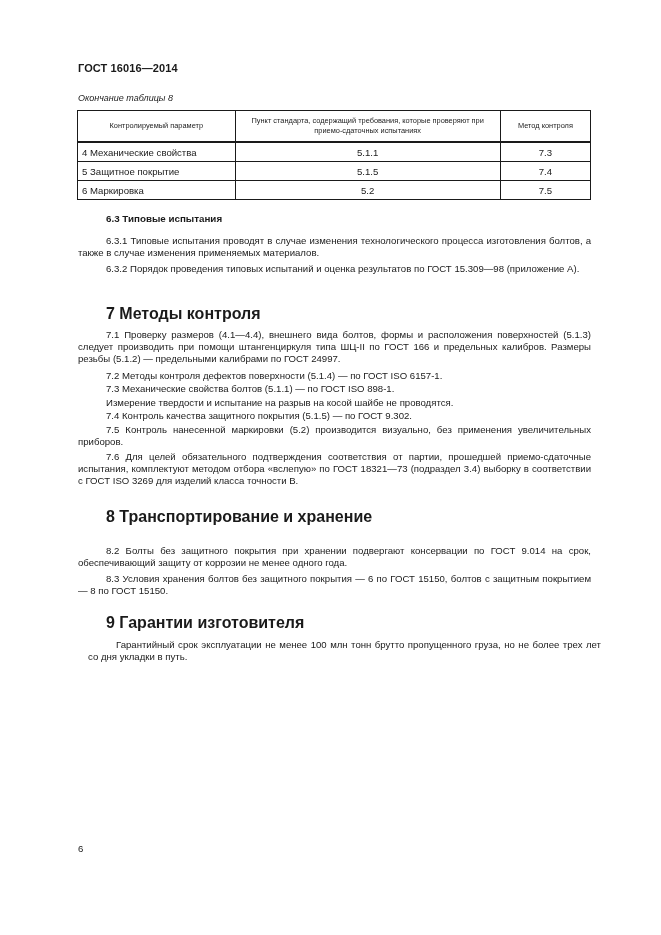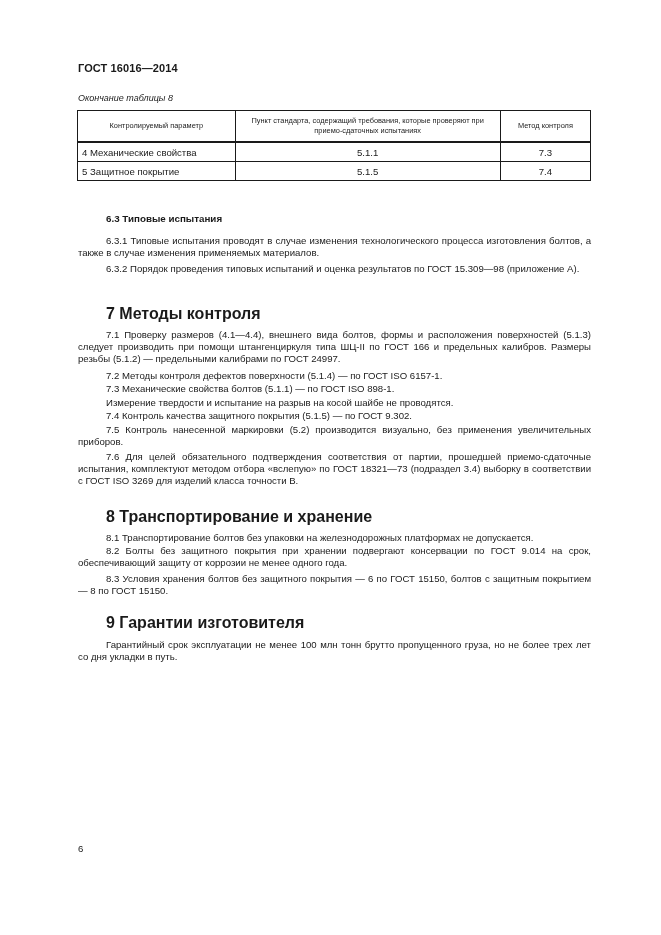--- a/index.html
+++ b/index.html
@@ -116,39 +116,43 @@
       <tr>
         <td class="l">4 Механические свойства</td>
         <td class="c">5.1.1</td>
         <td class="c">7.3</td>
       </tr>
       <tr>
         <td class="l">5 Защитное покрытие</td>
         <td class="c">5.1.5</td>
         <td class="c">7.4</td>
       </tr>
+      <tr>
+        <td class="l">6 Маркировка</td>
+        <td class="c">5.2</td>
+        <td class="c">7.5</td>
+      </tr>
     </tbody>
   </table>
 
   <div class="h3" style="top:213px;">6.3 Типовые испытания</div>
   <div class="para" style="top:235px;">6.3.1 Типовые испытания проводят в случае изменения технологического процесса изготовления болтов, а также в случае изменения применяемых материалов.</div>
   <div class="para" style="top:263px;">6.3.2 Порядок проведения типовых испытаний и оценка результатов по ГОСТ 15.309—98 (приложение А).</div>
 
   <div class="h2" style="top:305px;">7 Методы контроля</div>
   <div class="para" style="top:329px;">7.1 Проверку размеров (4.1—4.4), внешнего вида болтов, формы и расположения поверхностей (5.1.3) следует производить при помощи штангенциркуля типа ШЦ-II по ГОСТ 166 и предельных калибров. Размеры резьбы (5.1.2) — предельными калибрами по ГОСТ 24997.</div>
   <div class="para" style="top:370px;">7.2 Методы контроля дефектов поверхности (5.1.4) — по ГОСТ ISO 6157-1.</div>
   <div class="para" style="top:383px;">7.3 Механические свойства болтов (5.1.1) — по ГОСТ ISO 898-1.</div>
   <div class="para" style="top:397px;">Измерение твердости и испытание на разрыв на косой шайбе не проводятся.</div>
   <div class="para" style="top:410px;">7.4 Контроль качества защитного покрытия (5.1.5) — по ГОСТ 9.302.</div>
   <div class="para" style="top:424px;">7.5 Контроль нанесенной маркировки (5.2) производится визуально, без применения увеличительных приборов.</div>
   <div class="para" style="top:451px;">7.6 Для целей обязательного подтверждения соответствия от партии, прошедшей приемо-сдаточные испытания, комплектуют методом отбора «вслепую» по ГОСТ 18321—73 (подраздел 3.4) выборку в соответствии с ГОСТ ISO 3269 для изделий класса точности В.</div>
 
   <div class="h2" style="top:508px;">8 Транспортирование и хранение</div>
-  <div class="para" style="top:532px;">8.1 Транспортирование болтов без упаковки на железнодорожных платформах не допускается.</div>
   <div class="para" style="top:545px;">8.2 Болты без защитного покрытия при хранении подвергают консервации по ГОСТ 9.014 на срок, обеспечивающий защиту от коррозии не менее одного года.</div>
   <div class="para" style="top:573px;">8.3 Условия хранения болтов без защитного покрытия — 6 по ГОСТ 15150, болтов с защитным покрытием — 8 по ГОСТ 15150.</div>
 
   <div class="h2" style="top:614px;">9 Гарантии изготовителя</div>
-  <div class="para" style="top:639px;">Гарантийный срок эксплуатации не менее 100 млн тонн брутто пропущенного груза, но не более трех лет со дня укладки в путь.</div>
+  <div class="para" style="top:639px;margin-left:10px;">Гарантийный срок эксплуатации не менее 100 млн тонн брутто пропущенного груза, но не более трех лет со дня укладки в путь.</div>
 
   <div class="page-number">6</div>
 
 </div>
 
 </body></html>

